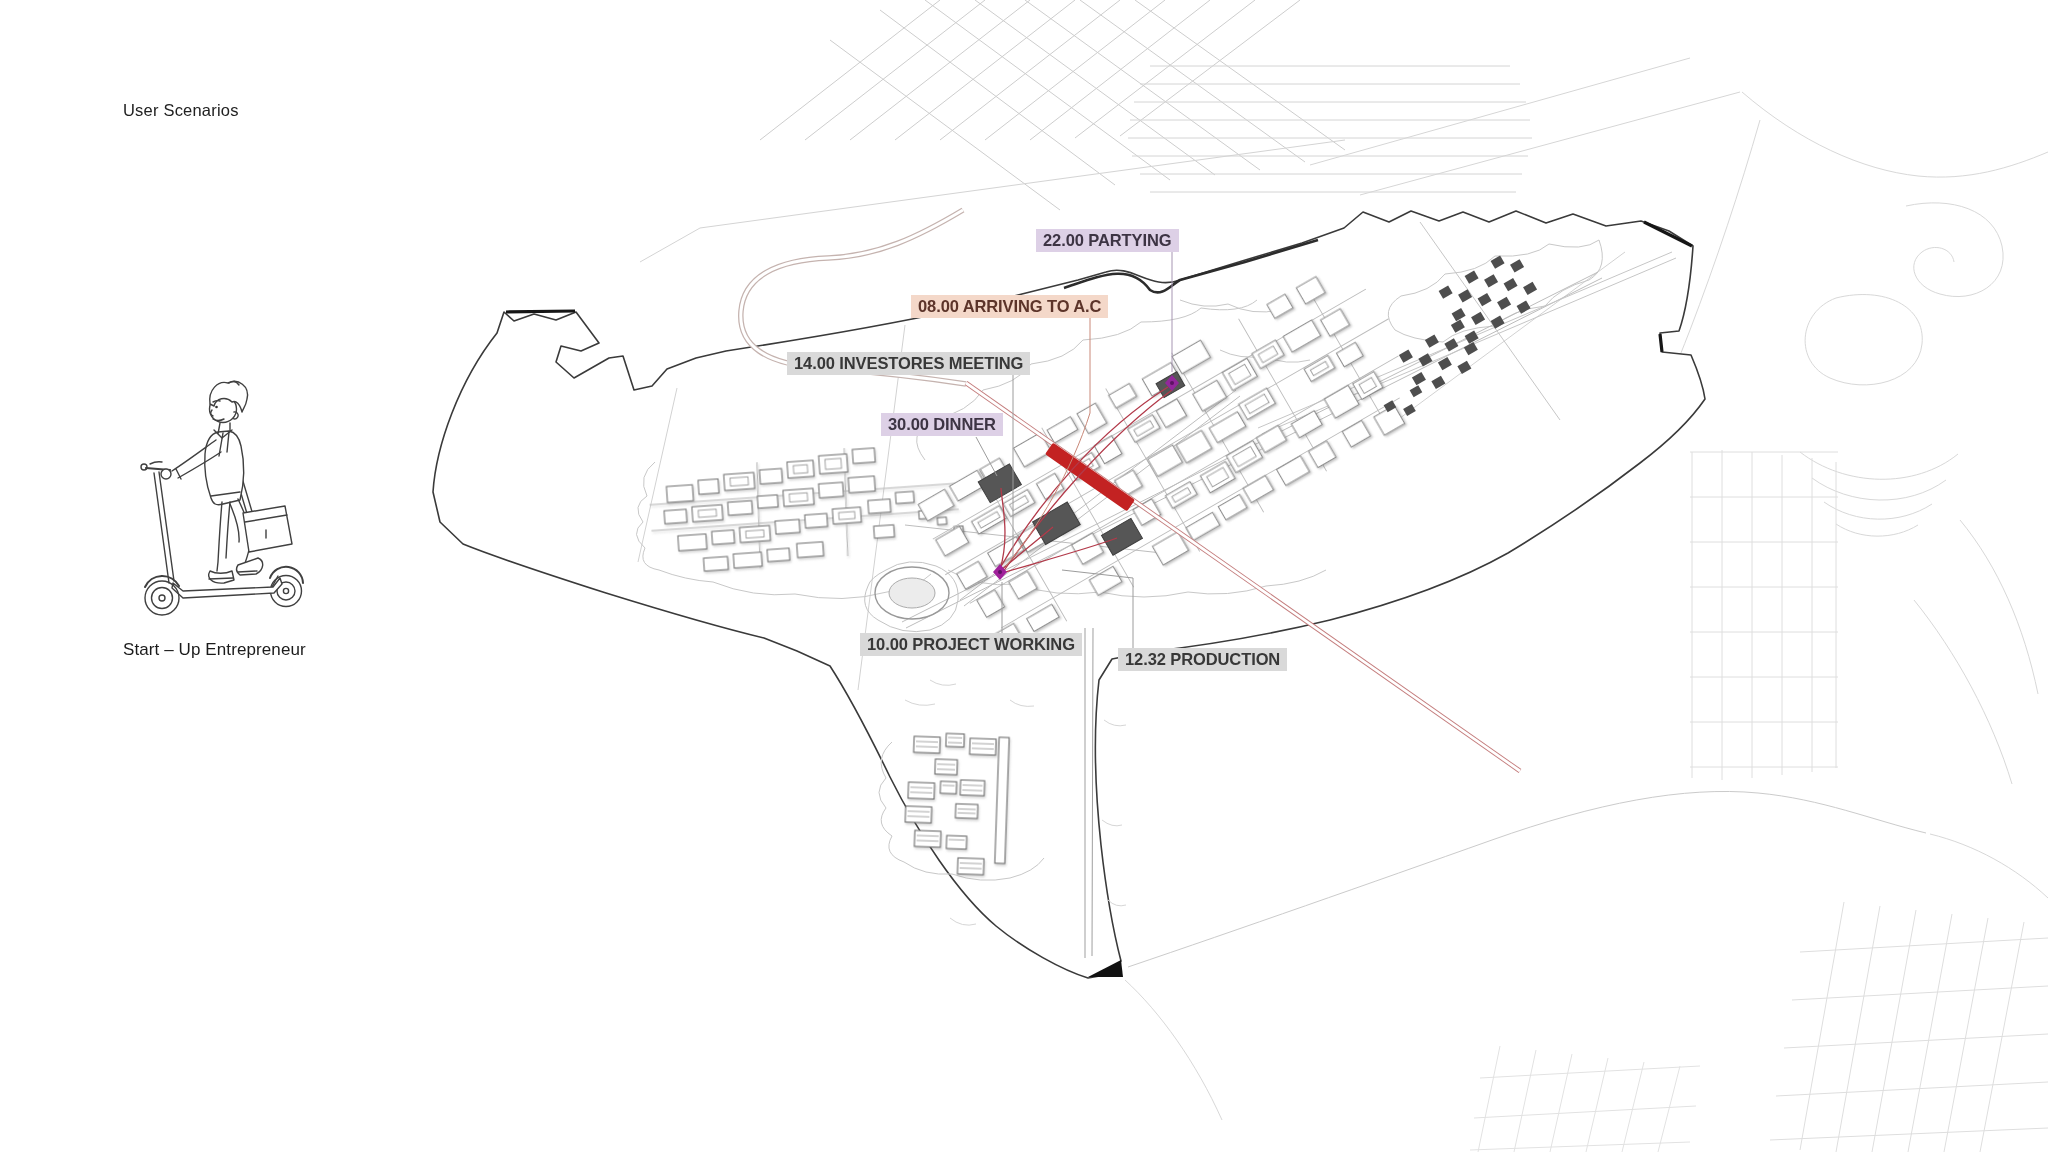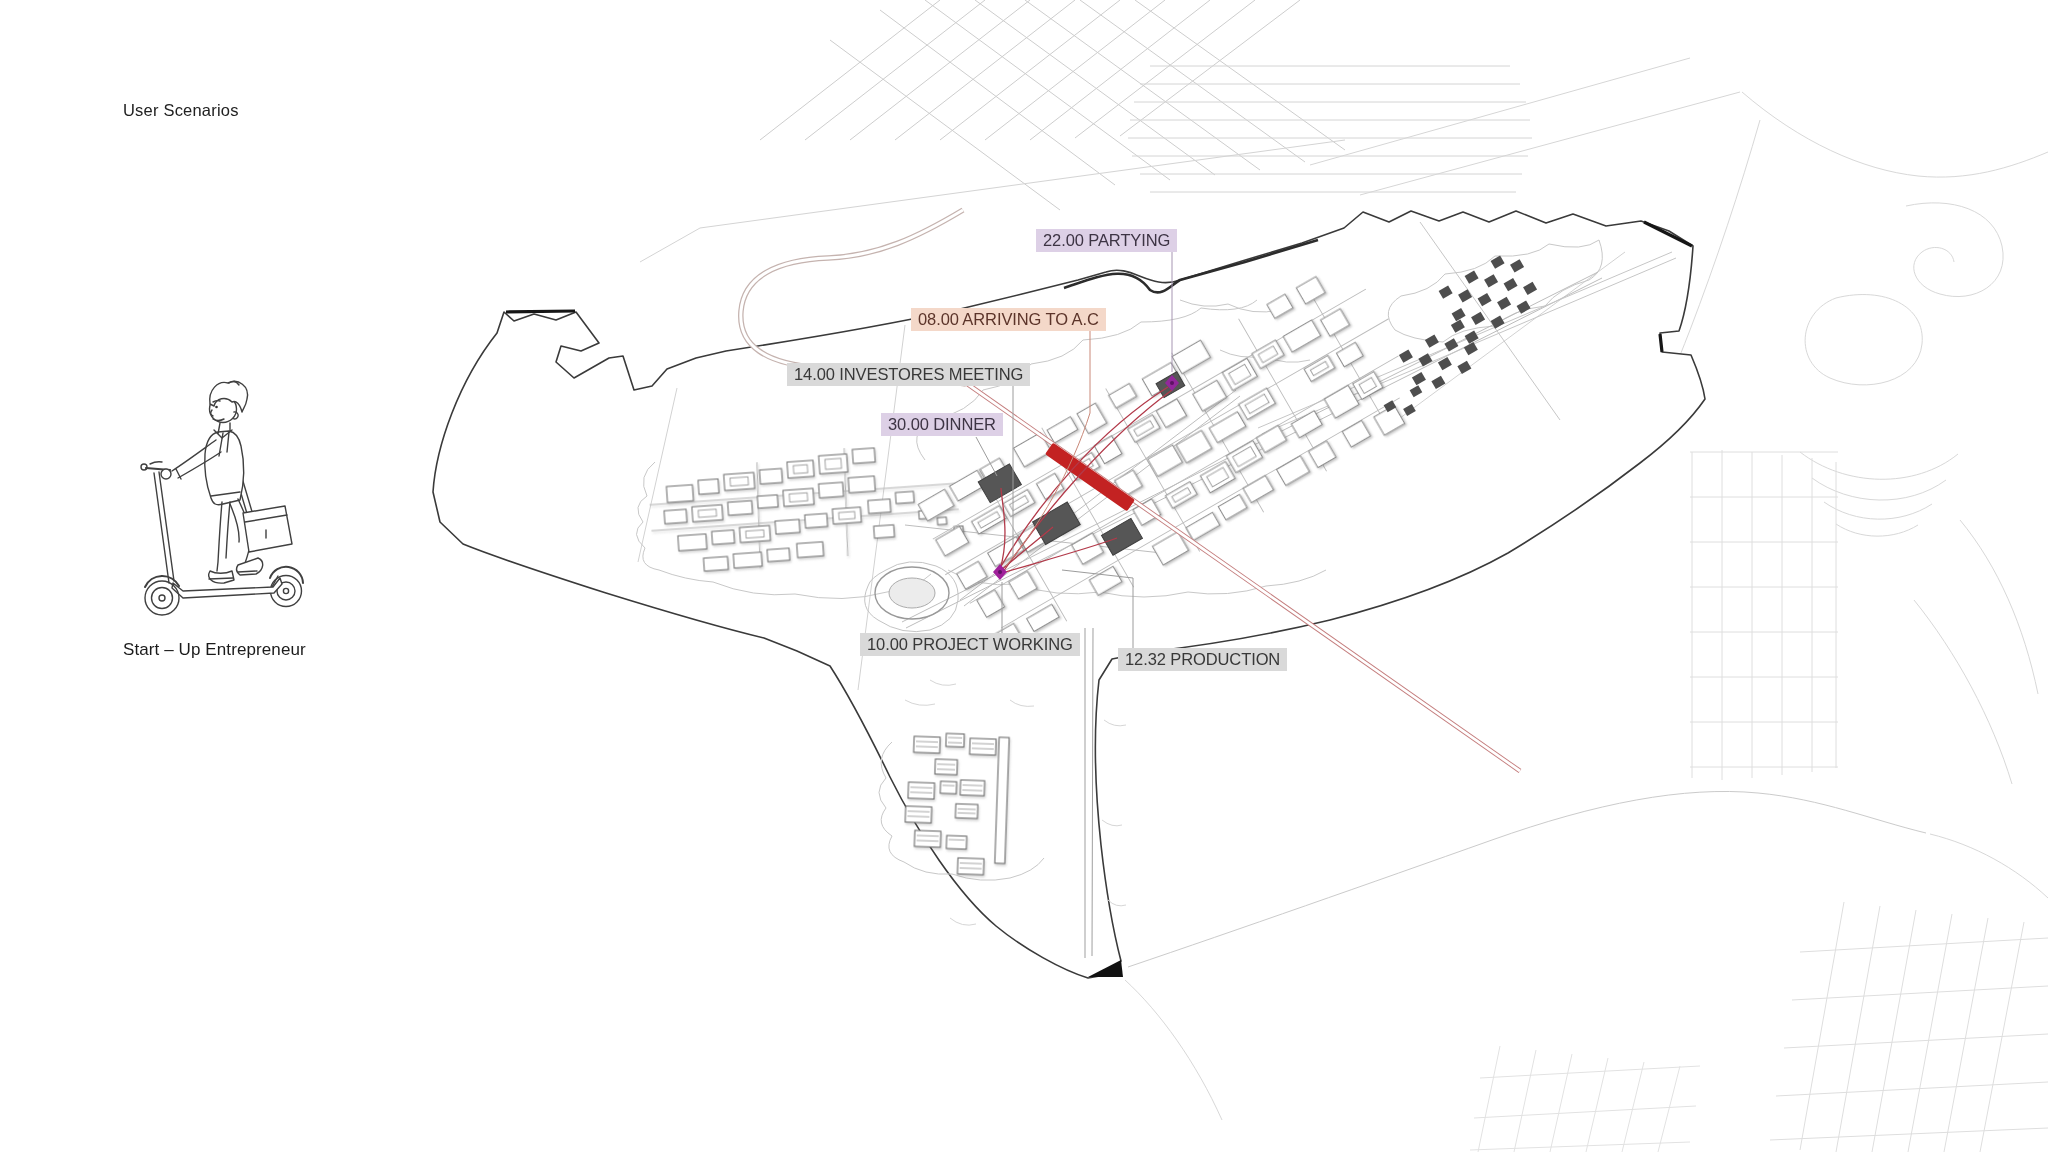--- a/index.html
+++ b/index.html
@@ -5,27 +5,27 @@
   html,body{margin:0;padding:0;background:#ffffff;}
   .slide{position:relative;width:2048px;height:1152px;background:#ffffff;overflow:hidden;
          font-family:"Liberation Sans",sans-serif;}
   .map-svg{position:absolute;left:0;top:0;z-index:1;}
   .page-title{position:absolute;left:123px;top:101px;font-size:16.5px;font-weight:400;
               color:#212121;letter-spacing:.2px;z-index:6;}
   .persona-box{position:absolute;left:126px;top:372px;width:196px;height:260px;z-index:5;}
   .persona-caption{position:absolute;left:123px;top:640px;font-size:17px;font-weight:400;
                    color:#1b1b1b;letter-spacing:.1px;z-index:6;}
   .ann{position:absolute;z-index:6;white-space:nowrap;padding:2px 7px 3px;
-       font-size:16.5px;font-weight:400;letter-spacing:-.1px;color:#3a3a3a;line-height:1.12;}
+       font-size:16.5px;font-weight:700;letter-spacing:-.1px;color:#3a3a3a;line-height:1.12;}
   .ann.purple{background:#ddd0e6;color:#3d3444;}
   .ann.peach{background:#f4d8c9;color:#5c342a;}
   .ann.gray{background:#d9d9d9;color:#383838;}
   #ann-partying{left:1036px;top:229px;}
-  #ann-arriving{left:911px;top:308px;}
-  #ann-investors{left:787px;top:363px;}
+  #ann-arriving{left:911px;top:295px;}
+  #ann-investors{left:787px;top:352px;}
   #ann-dinner{left:881px;top:413px;}
   #ann-project{left:860px;top:633px;}
   #ann-production{left:1118px;top:648px;}
   .blocks{filter:drop-shadow(1.5px 2.5px 1px rgba(70,70,70,.30));}
   .blocks-soft{filter:drop-shadow(1px 2px 1px rgba(90,90,90,.25));}
 </style>
 </head>
 <body>
 
 <div class="slide">

